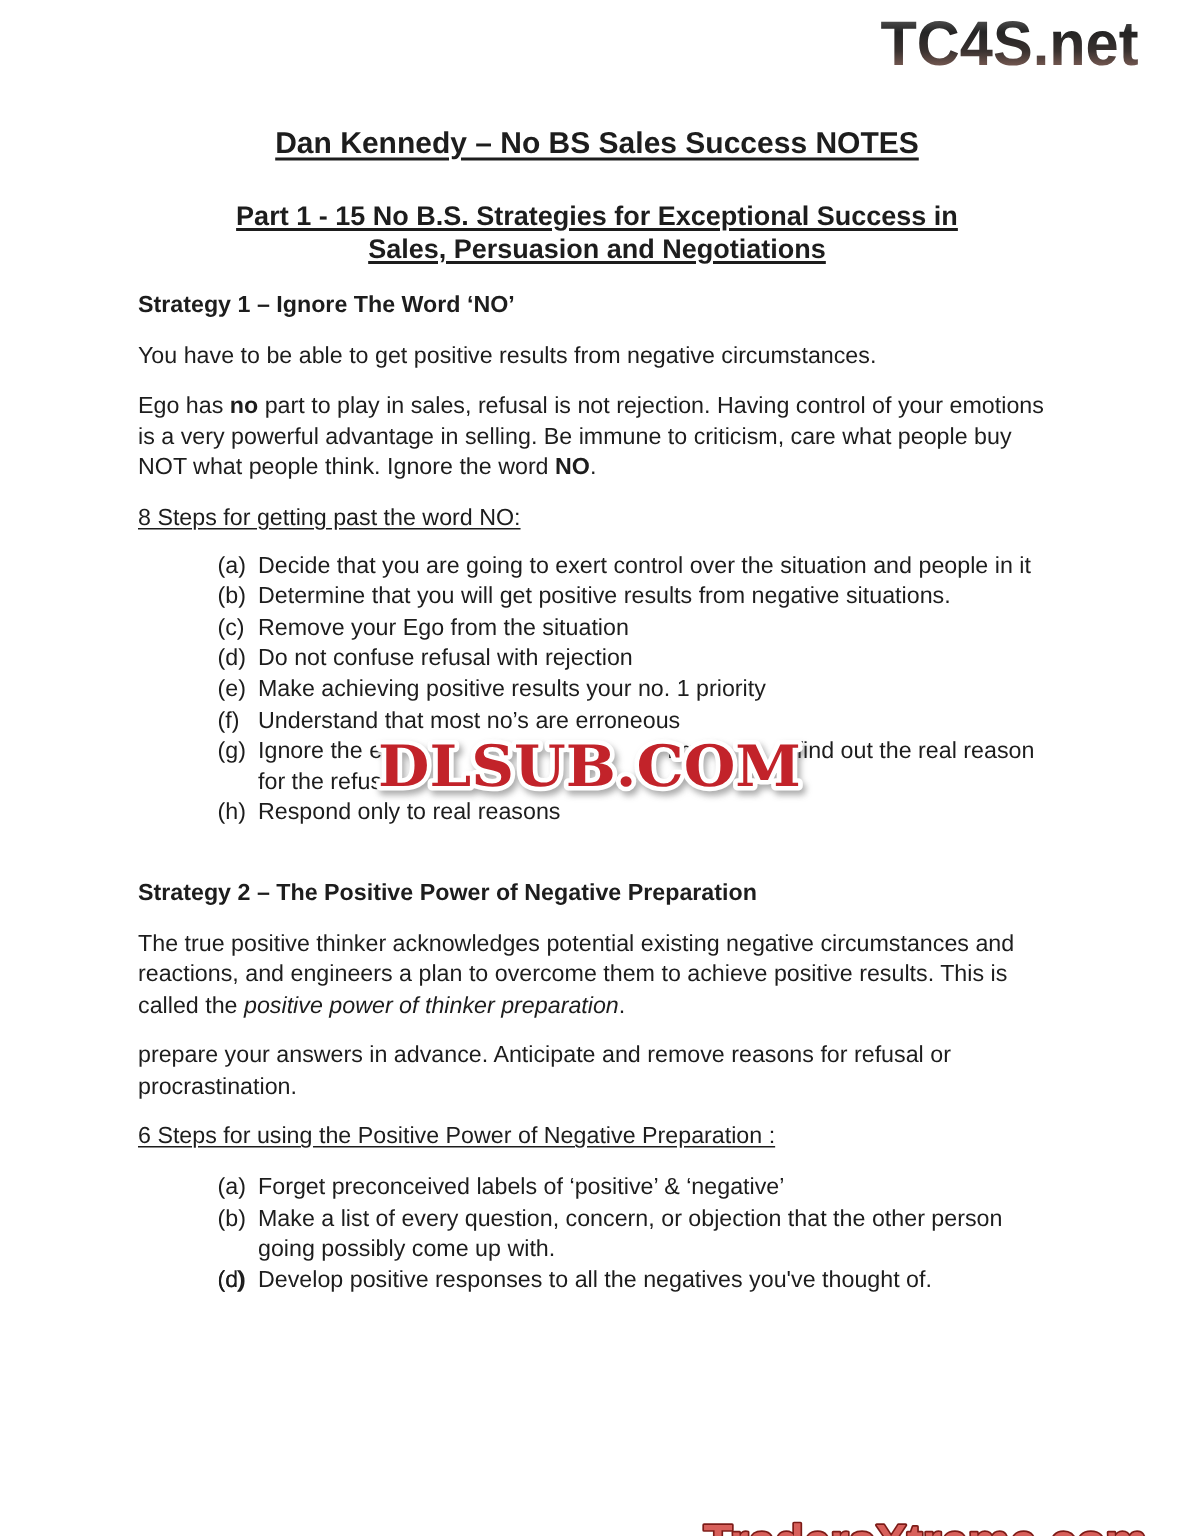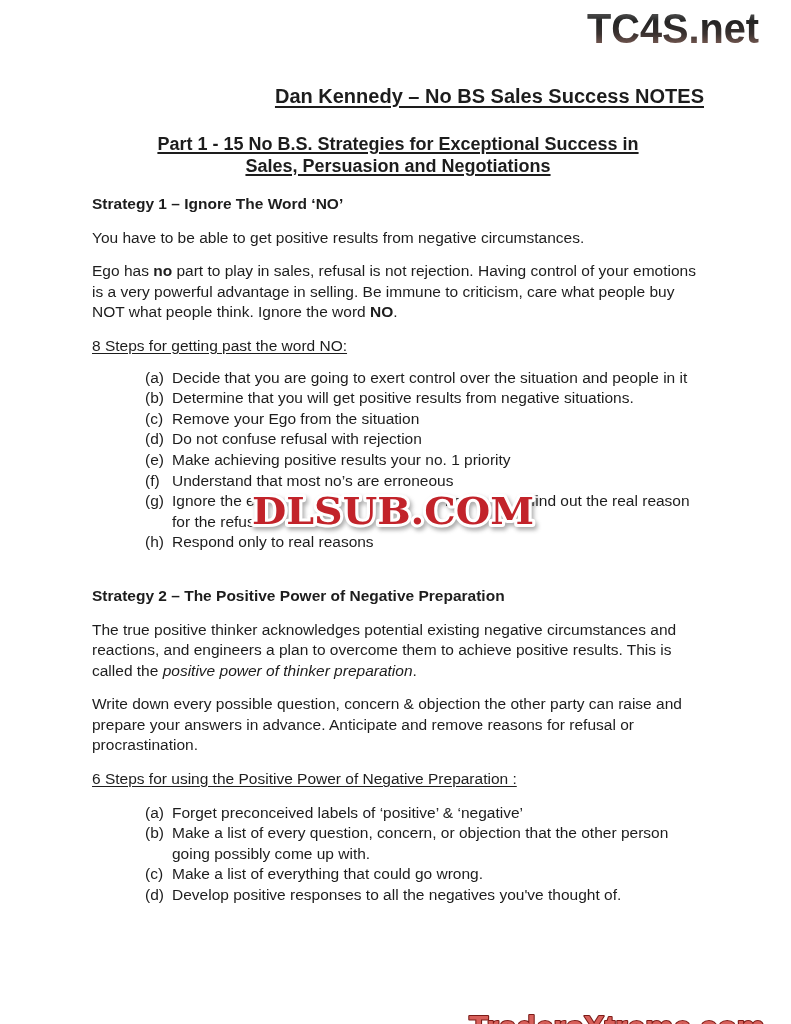--- a/index.html
+++ b/index.html
@@ -1,20 +1,20 @@
 <!DOCTYPE html>
 <html><head>
 <meta charset="utf-8">
 <style>
   html,body{margin:0;padding:0;background:#ffffff;}
   .page{position:relative;width:775px;height:1024px;background:#ffffff;overflow:hidden;
         font-family:"Liberation Sans", sans-serif;color:#1d1d1d;}
   .content{position:absolute;left:92px;top:0;width:612px;font-size:15.5px;line-height:20.6px;}
   .ln{white-space:nowrap;}
-  .title{margin-top:84px;text-align:right;font-size:20px;font-weight:bold;line-height:24px;}
+  .title{margin-top:84px;text-align:center;font-size:20px;font-weight:bold;line-height:24px;}
   .title span{text-decoration:underline;text-decoration-thickness:2px;text-underline-offset:3px;}
   .subtitle{margin-top:25px;text-align:center;font-size:18px;font-weight:bold;line-height:22px;}
   .subtitle span{text-decoration:underline;text-decoration-thickness:2px;text-underline-offset:2px;}
   .strategy-heading{margin-top:17px;font-weight:bold;}
   .para{margin-top:13px;}
   .list-heading{margin-top:13px;}
   .list-heading span{text-decoration:underline;text-underline-offset:2px;}
   .list{margin-top:11px;}
   .list2{margin-top:13px;}
   .s2gap{margin-top:33px;}
@@ -87,35 +87,34 @@
 
     <div class="strategy-heading s2gap ln"><span>Strategy 2 – The Positive Power of Negative Preparation</span></div>
 
     <div class="para">
       <div class="ln"><span>The true positive thinker acknowledges potential existing negative circumstances and</span></div>
       <div class="ln"><span>reactions, and engineers a plan to overcome them to achieve positive results. This is</span></div>
       <div class="ln"><span>called the </span><span class="i">positive power of thinker preparation</span><span>.</span></div>
     </div>
 
     <div class="para">
-      <div class="ln"><span>Write down every possible question, concern &amp; objection the other party can raise and</span></div>
       <div class="ln"><span>prepare your answers in advance. Anticipate and remove reasons for refusal or</span></div>
       <div class="ln"><span>procrastination.</span></div>
     </div>
 
     <div class="list-heading ln"><span>6 Steps for using the Positive Power of Negative Preparation :</span></div>
 
     <div class="list list2">
       <div class="item ln"><span class="lbl">(a)</span><span>Forget preconceived labels of ‘positive’ &amp; ‘negative’</span></div>
       <div class="item">
         <span class="lbl">(b)</span>
         <div class="ln"><span>Make a list of every question, concern, or objection that the other person</span></div>
         <div class="ln"><span>going possibly come up with.</span></div>
       </div>
-      <div class="item ln"><span class="lbl">(c)</span><span>Make a list of everything that could go wrong.</span></div>
+      <div class="item ln"><span class="lbl">(c)</span></div>
       <div class="item ln"><span class="lbl">(d)</span><span>Develop positive responses to all the negatives you've thought of.</span></div>
     </div>
 
   </div>
 
   <div class="watermark">
     <svg width="306" height="48" viewBox="0 0 306 48">
       <text x="153" y="37" text-anchor="middle" font-family="DejaVu Serif, serif" font-size="38" font-weight="bold" fill="#c2232a" stroke="#ffffff" stroke-width="6" paint-order="stroke" stroke-linejoin="round" textLength="282" lengthAdjust="spacingAndGlyphs">DLSUB.COM</text>
     </svg>
   </div>

